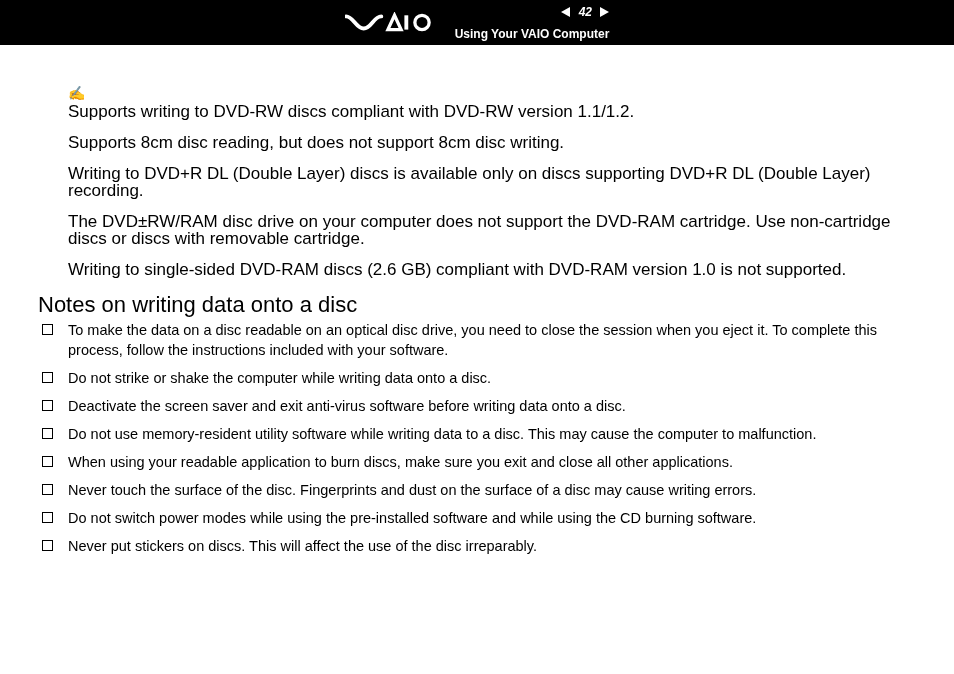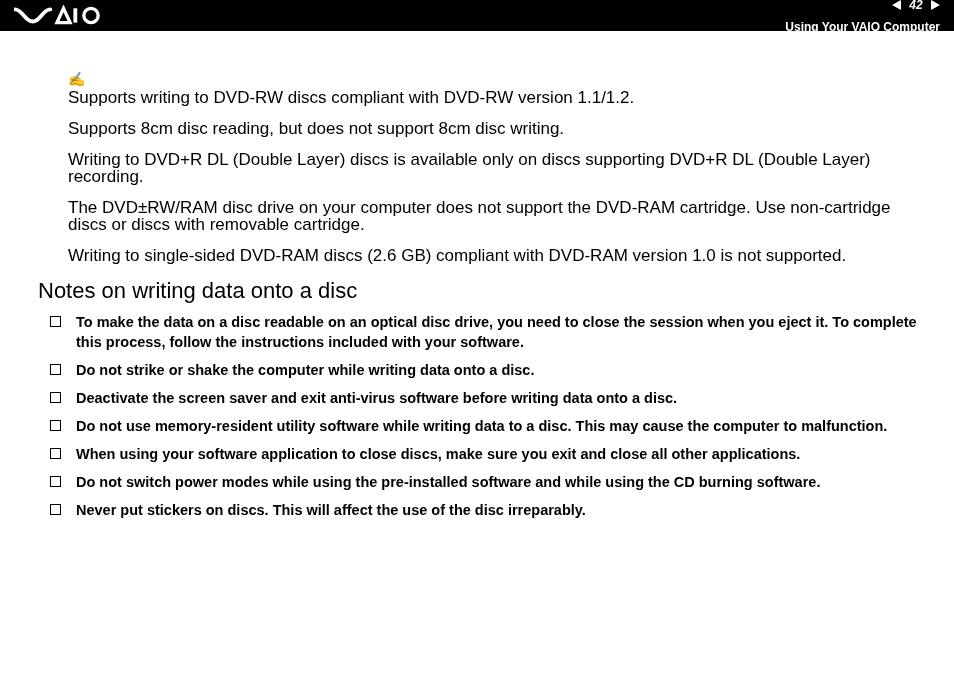--- a/index.html
+++ b/index.html
@@ -1,31 +1,31 @@
 <!DOCTYPE html>
 <html><head>
 <meta charset="utf-8">
 <style>
   html,body{margin:0;padding:0;background:#fff;font-family:Arial,Helvetica,sans-serif;color:#000;}
   .page{width:954px;height:674px;position:relative;box-sizing:border-box;}
-  .topbar{background:#000;height:31px;display:flex;align-items:center;justify-content:space-between;padding:0 14px;}
+  .topbar{background:#000;height:31px;display:flex;align-items:center;justify-content:center;padding:7px 14px;}
   .logo svg{height:22px;width:auto;display:block;}
   .top-right{display:flex;flex-direction:column;align-items:flex-end;color:#fff;font-size:12px;line-height:14px;}
   .pagenav{display:flex;align-items:center;gap:6px;font-weight:bold;font-style:italic;}
   .tri{width:0;height:0;display:inline-block;}
   .tri-left{border-top:5px solid transparent;border-bottom:5px solid transparent;border-right:9px solid #fff;}
   .tri-right{border-top:5px solid transparent;border-bottom:5px solid transparent;border-left:9px solid #fff;}
   .pagenum{min-width:18px;text-align:center;}
   .section-label{font-weight:bold;font-style:normal;margin-top:8px;}
   .content{padding:40px 24px 0 38px;}
   .note-block{margin-left:30px;}
   .pencil{color:#2aa06a;font-size:14px;margin-bottom:2px;}
   .note-line{font-family:Arial,Helvetica,sans-serif;font-size:17px;line-height:17px;margin:0 0 14px 0;}
   .heading{font-size:22px;font-weight:400;margin:14px 0 2px 0;}
-  ul.bullets{list-style:none;padding:0;margin:8px;font-weight:bold;}
+  ul.bullets{list-style:none;padding:0;margin:0;}
   ul.bullets li{position:relative;padding-left:30px;font-size:14.5px;line-height:20px;margin:0 0 8px 0;}
   ul.bullets li::before{content:"";position:absolute;left:4px;top:4px;width:9px;height:9px;border:1.3px solid #000;box-shadow:1px 1px 0 #000 inset, -1px -1px 0 #fff inset;background:#fff;}
   
   ul.bullets li::before{box-shadow:none;}
 </style>
 </head>
 <body>
 
 <div class="page">
   <div class="topbar">
@@ -59,18 +59,19 @@
       <p class="note-line">Writing to single-sided DVD-RAM discs (2.6 GB) compliant with DVD-RAM version 1.0 is not supported.</p>
     </div>
 
     <div class="heading">Notes on writing data onto a disc</div>
 
     <ul class="bullets">
       <li>To make the data on a disc readable on an optical disc drive, you need to close the session when you eject it. To complete this process, follow the instructions included with your software.</li>
       <li>Do not strike or shake the computer while writing data onto a disc.</li>
       <li>Deactivate the screen saver and exit anti-virus software before writing data onto a disc.</li>
       <li>Do not use memory-resident utility software while writing data to a disc. This may cause the computer to malfunction.</li>
-      <li>When using your software application to close discs, make sure you exit and close all other applications.</li>
+      <li>When using your readable application to burn discs, make sure you exit and close all other applications.</li>
+      <li>Never touch the surface of the disc. Fingerprints and dust on the surface of a disc may cause writing errors.</li>
       <li>Do not switch power modes while using the pre-installed software and while using the CD burning software.</li>
       <li>Never put stickers on discs. This will affect the use of the disc irreparably.</li>
     </ul>
   </div>
 </div>
 
 </body></html>

